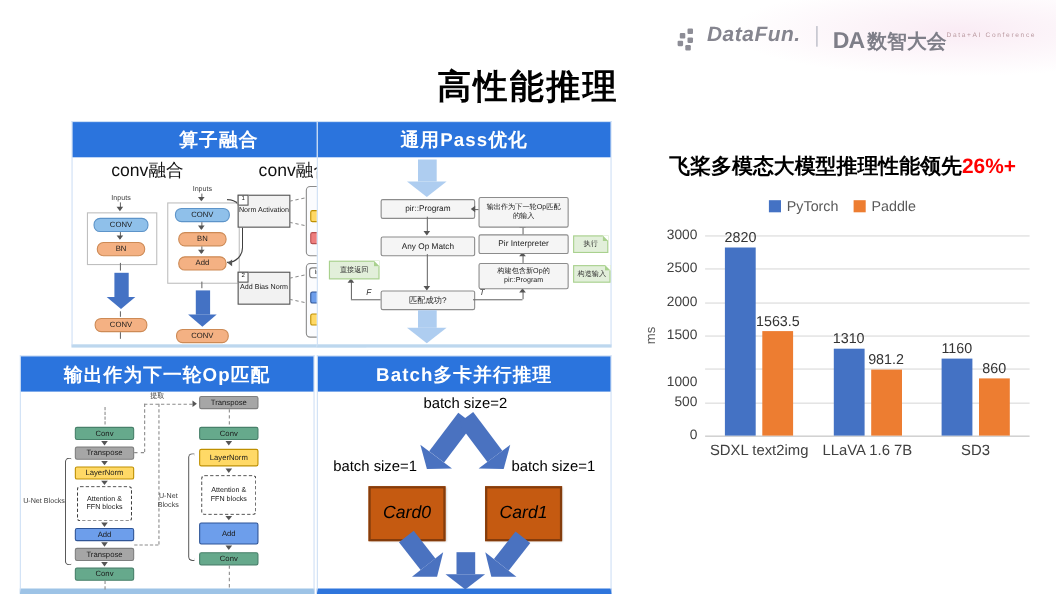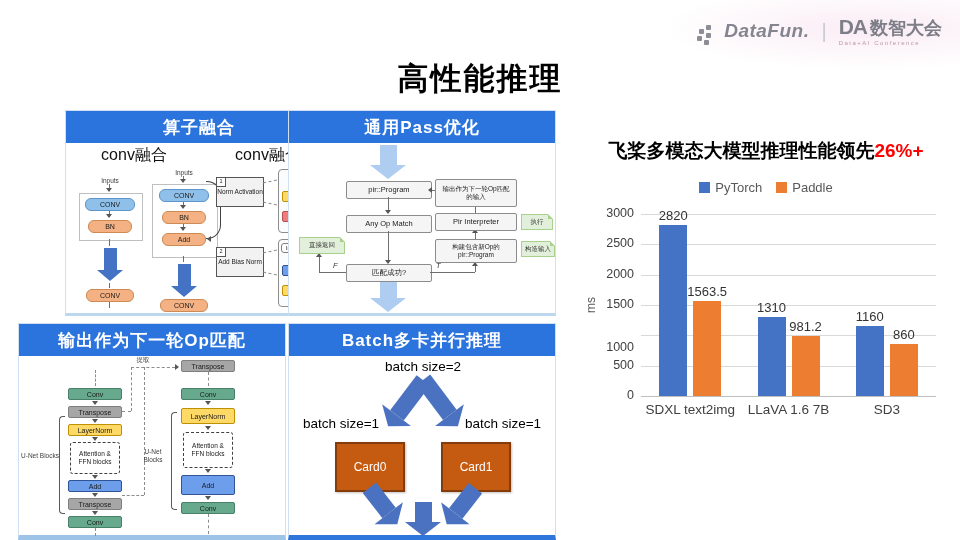--- a/index.html
+++ b/index.html
@@ -6,21 +6,21 @@
   .slide{position:relative;width:960px;height:540px;background:#fff;overflow:hidden;}
 
   
   .brand{position:absolute;top:16px;right:18px;display:flex;align-items:center;gap:10px;}
   .brand-glow{position:absolute;top:0;right:0;width:300px;height:70px;
     background:radial-gradient(ellipse at 70% 40%, rgba(240,200,225,.35), rgba(255,255,255,0) 70%);}
   .dotgrid{width:5px;height:5px;background:#8d8d96;border-radius:1px;margin-right:10px;
     box-shadow:7px -4px #8d8d96,7px 4px #8d8d96,-2px 7px #8d8d96,5px 11px #8d8d96;}
   .datafun-text{font-size:19px;font-weight:bold;font-style:italic;color:#85858f;letter-spacing:.5px;}
   .brand-divider{color:#c9c9d2;font-size:20px;font-weight:300;margin:0 2px;}
-  .da-block{display:flex;flex-direction:column;line-height:1;}
+  .da-block{display:flex;flex-direction:row;line-height:1;margin-top:11px;}
   .da-row{display:flex;align-items:baseline;gap:3px;}
   .da-logo{font-size:21px;font-weight:900;color:#7e7e88;letter-spacing:-1px;}
   .da-name{font-size:18px;font-weight:800;color:#7e7e88;}
   .da-sub{font-size:6px;letter-spacing:1.5px;color:#b9989f;margin-top:3px;}
 
   .slide-title{position:absolute;top:58px;left:0;width:960px;text-align:center;
     font-size:31px;font-weight:bold;color:#000;letter-spacing:2px;}
 
   
   .panel{position:absolute;background:#fff;border:1px solid #cfe0f5;box-sizing:border-box;}
@@ -82,22 +82,22 @@
     font-size:5.5px;display:flex;align-items:center;justify-content:center;}
   .patpanel{position:absolute;background:#fbfcfe;border:1px solid #8c8c8c;border-radius:4px;}
 
   .groupbox{position:absolute;border:1px solid #bfbfbf;background:#fff;}
   .skipcurve{position:absolute;border:1px solid #404040;border-left:none;border-radius:0 14px 14px 0;}
 
   .bracket{position:absolute;width:5px;border:1px solid #595959;border-right:none;border-radius:4px 0 0 4px;}
 
   
   .batch-label{position:absolute;font-size:13.5px;color:#000;text-align:center;}
-  .card{position:absolute;background:#c55a11;border:2px solid #843c0c;color:#ffffff;font-size:12px;
-    display:flex;align-items:center;justify-content:center;box-shadow:1px 1px 2px rgba(0,0,0,.25);}
+  .card{position:absolute;background:#c55a11;border:2px solid #843c0c;color:#000000;font-size:16px;
+    display:flex;align-items:center;justify-content:center;box-shadow:1px 1px 2px rgba(0,0,0,.25);font-style:italic;}
 
   
   .chart-wrap{position:absolute;left:575px;top:138px;width:382px;height:300px;}
   .chart-title{position:absolute;top:0;left:0;width:100%;text-align:center;font-size:19px;font-weight:bold;color:#000;}
   .chart-title .red{color:#ff0000;}
   .legend{position:absolute;top:42px;left:0;width:100%;display:flex;justify-content:center;gap:14px;
     font-size:13px;color:#595959;}
   .legend-item{display:flex;align-items:center;gap:5px;}
   .legend-swatch{width:11px;height:11px;display:inline-block;}
   .plot{position:absolute;left:66px;top:76px;width:295px;height:182px;}

